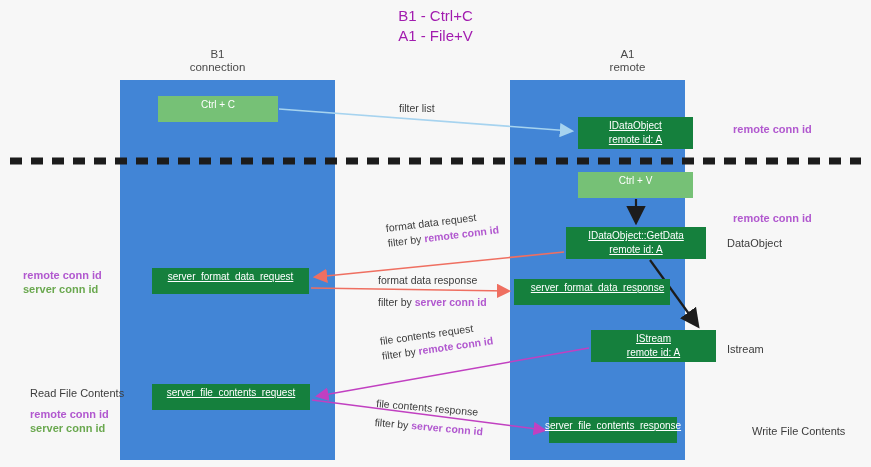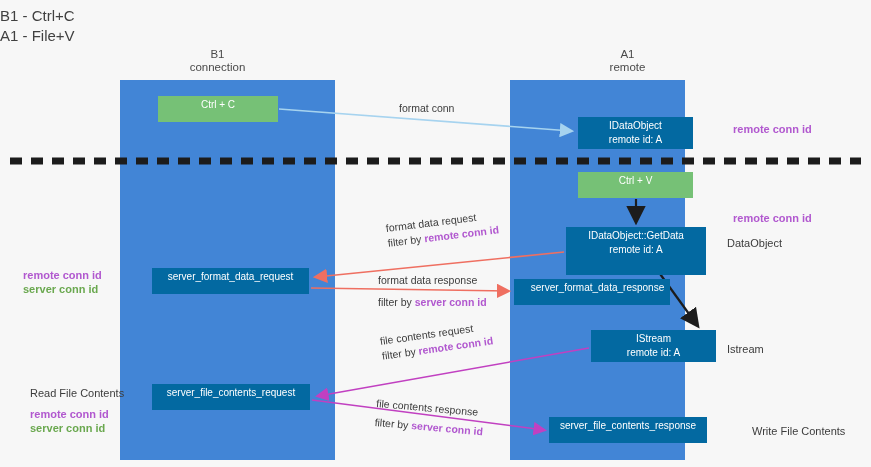--- a/index.html
+++ b/index.html
@@ -10,24 +10,24 @@
     color:#3c3c3c;
     overflow:hidden;
     position:relative;
   }
   #stage{position:absolute;left:0;top:0;width:871px;height:467px;}
   .abs{position:absolute;}
 
   
   #title{
     left:0;top:6px;width:871px;
-    text-align:left;
+    text-align:center;
     font-size:15px;
     line-height:20px;
-    color:#404040;
+    color:#a21caf;
   }
 
   
   .col-head{
     text-align:center;font-size:11.5px;line-height:13px;color:#4a4a4a;
   }
   #head-b1{left:150px;top:48px;width:135px;}
   #head-a1{left:545px;top:48px;width:165px;}
 
   
@@ -39,31 +39,31 @@
   .box{
     box-sizing:border-box;
     display:flex;align-items:flex-start;justify-content:center;
     text-align:center;
     color:#ffffff;
     font-size:10px;
     line-height:14px;
     padding:2px 4px;
   }
   .box.green{background:#76c176;}
-  .box.orange{background:#0369a1;}
+  .box.orange{background:#15803d;text-decoration:underline;}
 
   #box-ctrlc{left:158px;top:96px;width:120px;height:26px;}
   #box-idataobject{left:578px;top:117px;width:115px;height:32px;}
   #box-ctrlv{left:578px;top:172px;width:115px;height:26px;}
-  #box-getdata{left:566px;top:227px;width:140px;height:48px;}
+  #box-getdata{left:566px;top:227px;width:140px;height:32px;}
   #box-sfdreq{left:152px;top:268px;width:157px;height:26px;}
   #box-sfdres{left:514px;top:279px;width:156px;height:26px;padding-left:15px;}
   #box-istream{left:591px;top:330px;width:125px;height:32px;}
   #box-sfcreq{left:152px;top:384px;width:158px;height:26px;}
-  #box-sfcres{left:549px;top:417px;width:158px;height:26px;}
+  #box-sfcres{left:549px;top:417px;width:128px;height:26px;}
 
   
   .side{
     font-size:11px;line-height:14px;
   }
   .purple{color:#b158cf;font-weight:bold;}
   .green-t{color:#6aa84f;font-weight:bold;}
   .plain{color:#3c3c3c;}
 
   #ann-remote-1{left:733px;top:122px;}
@@ -202,21 +202,21 @@
     <div class="purple">remote conn id</div>
     <div class="green-t">server conn id</div>
   </div>
 
   <div class="abs side" id="ann-left-2">
     <div class="plain" style="margin-bottom:7px;">Read File Contents</div>
     <div class="purple">remote conn id</div>
     <div class="green-t">server conn id</div>
   </div>
 
-  <div class="abs edge-lbl" id="lbl-formatlist">format conn</div>
+  <div class="abs edge-lbl" id="lbl-formatlist">filter list</div>
 
   <div class="abs edge-lbl rot" id="lbl-fdreq">
     <div>format data request</div>
     <div><span>filter by </span><span class="purple">remote conn id</span></div>
   </div>
 
   <div class="abs edge-lbl" id="lbl-fdres">
     <div>format data response</div>
     <div style="margin-top:7px;"><span>filter by </span><span class="purple">server conn id</span></div>
   </div>

